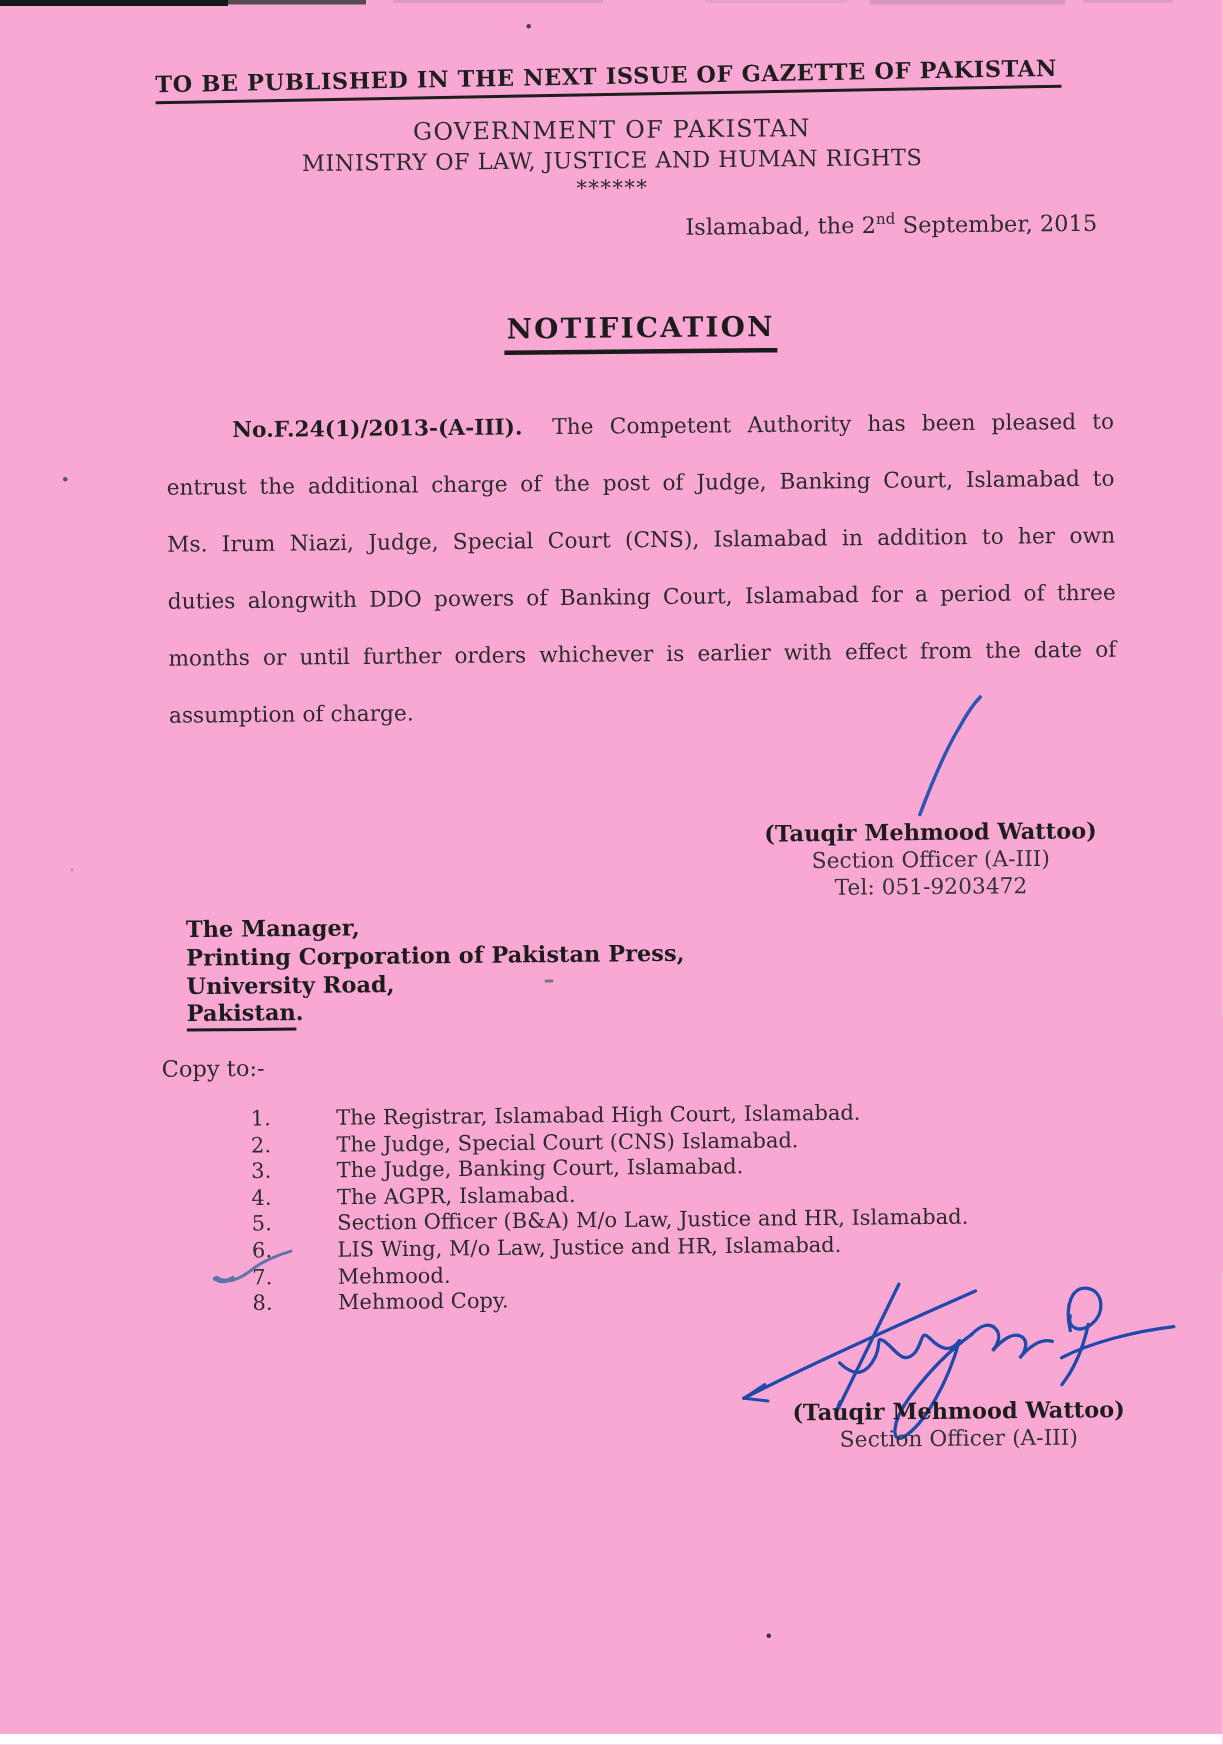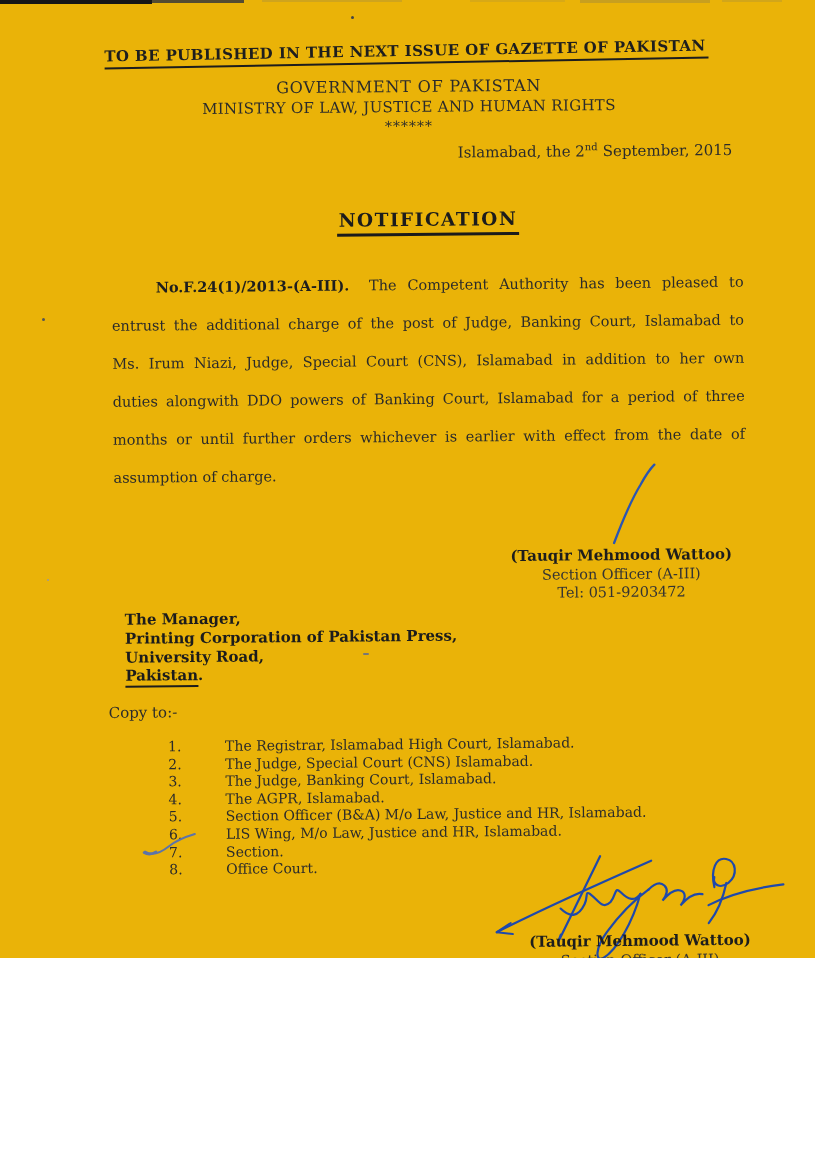--- a/index.html
+++ b/index.html
@@ -1,20 +1,20 @@
 <!DOCTYPE html>
 <html><head>
 <meta charset="utf-8">
 <style>
   html,body{margin:0;padding:0;}
   body{background:#ffffff;}
   .page{
     position:relative;
-    width:815px;height:958px;
-    background:#eab308;
+    width:815px;height:1156px;
+    background:#f9a8d4;
     overflow:hidden;
     font-family:"DejaVu Serif", serif;
     color:#2b2b2b;
   }
   .tilt{position:absolute;inset:0;transform:rotate(-0.55deg);transform-origin:50% 45%;}
   .abs{position:absolute;}
 
   
   .edge-strip{position:absolute;top:0;height:4px;}
   .edge-a{left:0;width:152px;background:#161616;}
@@ -139,22 +139,22 @@
 
     <div class="abs copy-label">Copy to:-</div>
 
     <div class="abs copy-list">
       <div class="copy-row"><span class="copy-num">1.</span><span>The Registrar, Islamabad High Court, Islamabad.</span></div>
       <div class="copy-row"><span class="copy-num">2.</span><span>The Judge, Special Court (CNS) Islamabad.</span></div>
       <div class="copy-row"><span class="copy-num">3.</span><span>The Judge, Banking Court, Islamabad.</span></div>
       <div class="copy-row"><span class="copy-num">4.</span><span>The AGPR, Islamabad.</span></div>
       <div class="copy-row"><span class="copy-num">5.</span><span>Section Officer (B&amp;A) M/o Law, Justice and HR, Islamabad.</span></div>
       <div class="copy-row"><span class="copy-num">6.</span><span>LIS Wing, M/o Law, Justice and HR, Islamabad.</span></div>
-      <div class="copy-row"><span class="copy-num">7.</span><span>Section.</span></div>
-      <div class="copy-row"><span class="copy-num">8.</span><span>Office Court.</span></div>
+      <div class="copy-row"><span class="copy-num">7.</span><span>Mehmood.</span></div>
+      <div class="copy-row"><span class="copy-num">8.</span><span>Mehmood Copy.</span></div>
     </div>
 
     <svg class="tick-svg" width="56" height="30" viewBox="0 0 56 30">
       <path d="M3,22 C10,27 18,24 27,17 C36,10 46,7 53,5" fill="none" stroke-width="2" stroke-linecap="round" stroke="#5d74a8"></path>
       <path d="M2,23 C6,25.5 10,25 14,22.5" fill="none" stroke-width="2.6" stroke-linecap="round" stroke="#5d74a8"></path>
     </svg>
 
     <svg class="big-sig-svg" width="320" height="130" viewBox="0 0 320 130">
 
       <path d="M14,85 C60,62 120,36 169,15" fill="none" stroke-width="2.2" stroke-linecap="round" stroke="#1f49ab"></path>

